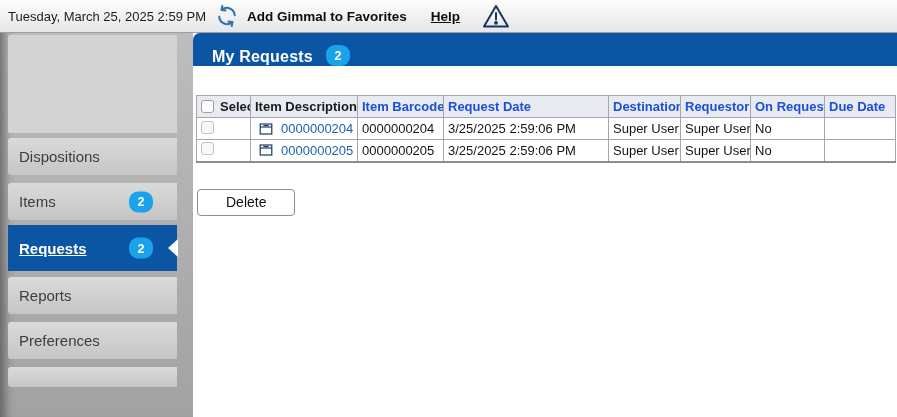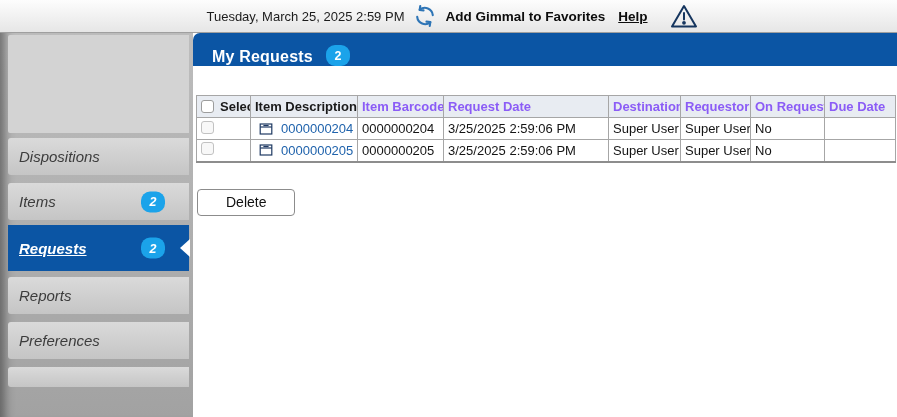--- a/index.html
+++ b/index.html
@@ -8,39 +8,38 @@
     width:897px; height:417px; overflow:hidden;
     font-family:"Liberation Sans", sans-serif;
     background:#fff;
   }
 
   
   .topbar {
     height:33px; width:100%;
     background:linear-gradient(#fdfdfd,#e6e6e6);
     border-bottom:1px solid #9f9f9f;
-    display:flex; align-items:center;justify-content:center;
+    display:flex; align-items:center;
   }
   .topbar-date { margin-left:8px; font-size:13px; color:#1c1c1c; }
   .refresh-icon { margin-left:10px; display:flex; cursor:pointer; }
   .fav-link { margin-left:9px; font-size:13.5px; font-weight:bold; color:#0d0d0d; cursor:pointer; }
-  .help-link { margin-left:13px; font-size:13.5px; font-weight:bold; color:#0d0d0d; text-decoration:underline; cursor:pointer; }
+  .help-link { margin-left:24px; font-size:13.5px; font-weight:bold; color:#0d0d0d; text-decoration:underline; cursor:pointer; }
   .warning-icon { margin-left:21px; display:flex; cursor:pointer; }
 
   
   .layout { display:flex; height:384px; }
 
   
   .sidebar {
     width:193px; flex:0 0 193px;
     background:linear-gradient(to bottom,#bdbdbd,#a2a2a2);
     box-shadow: inset 14px 0 10px -9px rgba(50,50,50,.55);
-    padding:2px 4px 0 8px;
+    padding:2px 16px 0 8px;
     overflow:hidden;
-    font-style:italic;
   }
   .logo-block {
     height:98px; background:#d3d3d3; margin-bottom:5px;
     border-radius:2px 0 0 2px;
   }
   .side-item {
     position:relative;
     height:37px; margin-bottom:8px;
     background:linear-gradient(#dadada,#c5c5c5);
     border-radius:3px 0 0 3px;
@@ -90,21 +89,21 @@
     width:699px; font-size:13px; color:#141414; background:#fff;
     border-bottom:2px solid #8d8d8d;
   }
   .req-table th, .req-table td {
     border:1px solid #a6a6a6;
     padding:2px 4px; height:22px;
     white-space:nowrap; overflow:hidden;
     text-align:left; vertical-align:middle;
   }
   .req-table thead th { background:#e8ecf2; font-weight:bold; color:#1a1a1a; }
-  .req-table thead th.col-link { color:#8b5cf6; cursor:pointer; }
+  .req-table thead th.col-link { color:#1d4ed8; cursor:pointer; }
   .select-head { display:flex; align-items:center; gap:6px; }
   .cbx {
     appearance:none; -webkit-appearance:none;
     width:13px; height:13px; margin:0;
     border:1px solid #9d9d9d; border-radius:3px; background:#ffffff;
     cursor:pointer; flex:0 0 13px;
   }
   .row-cbx { border-color:#c2c2c2; background:#f8f8f8; }
   .desc-cell { display:flex; align-items:center; gap:8px; padding-left:4px; }
   .item-link { color:#2063ac; text-decoration:none; cursor:pointer; }

